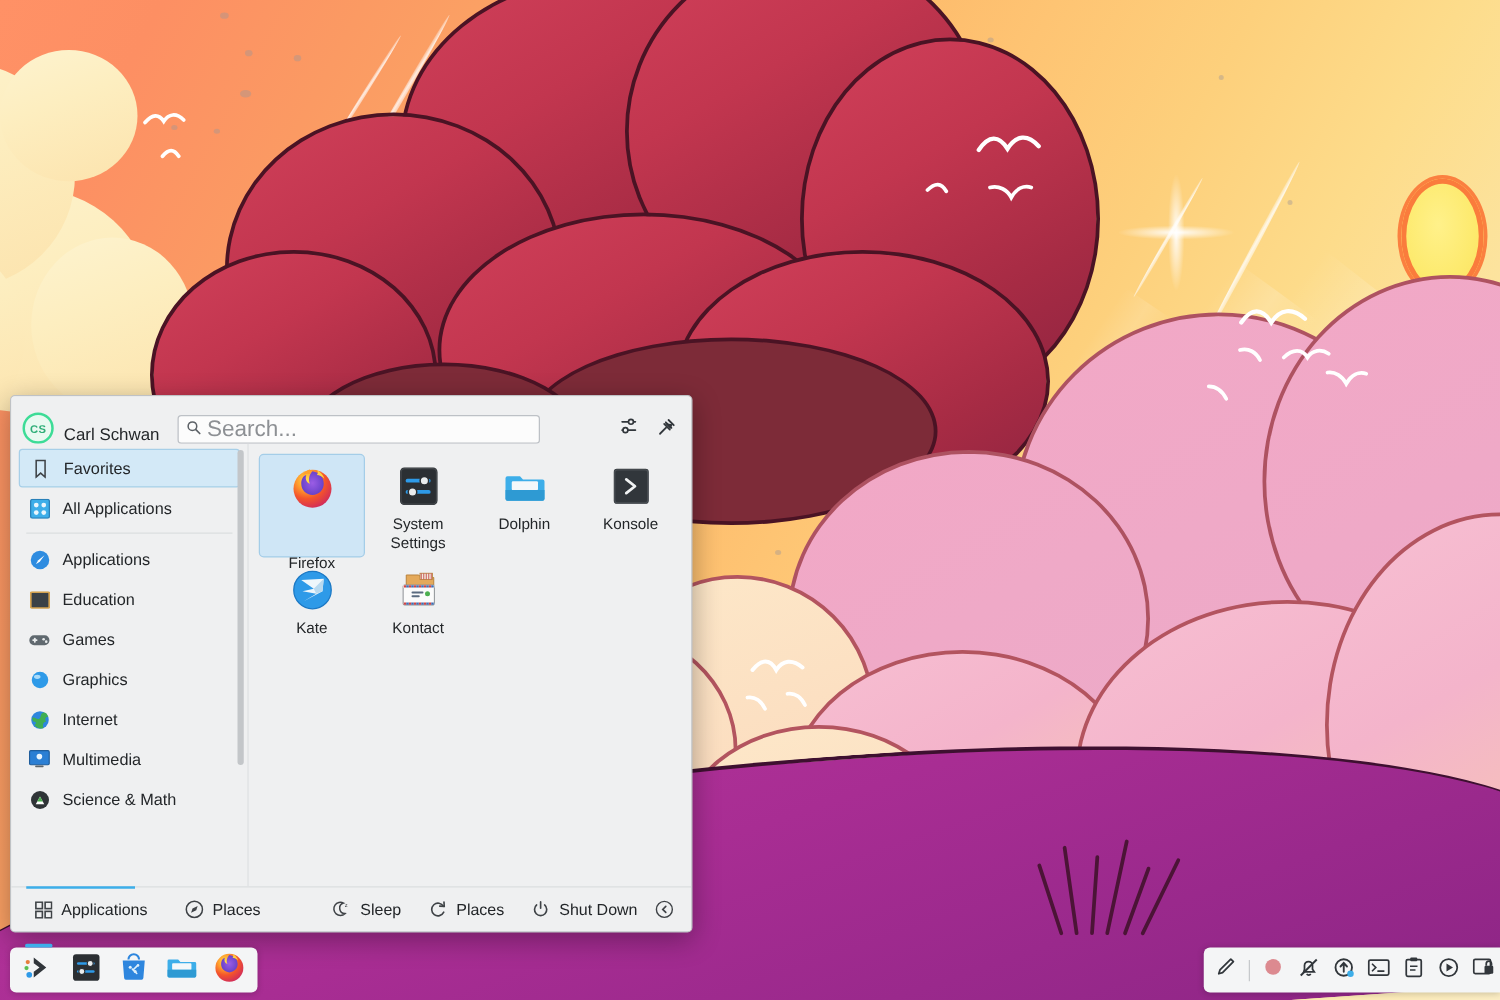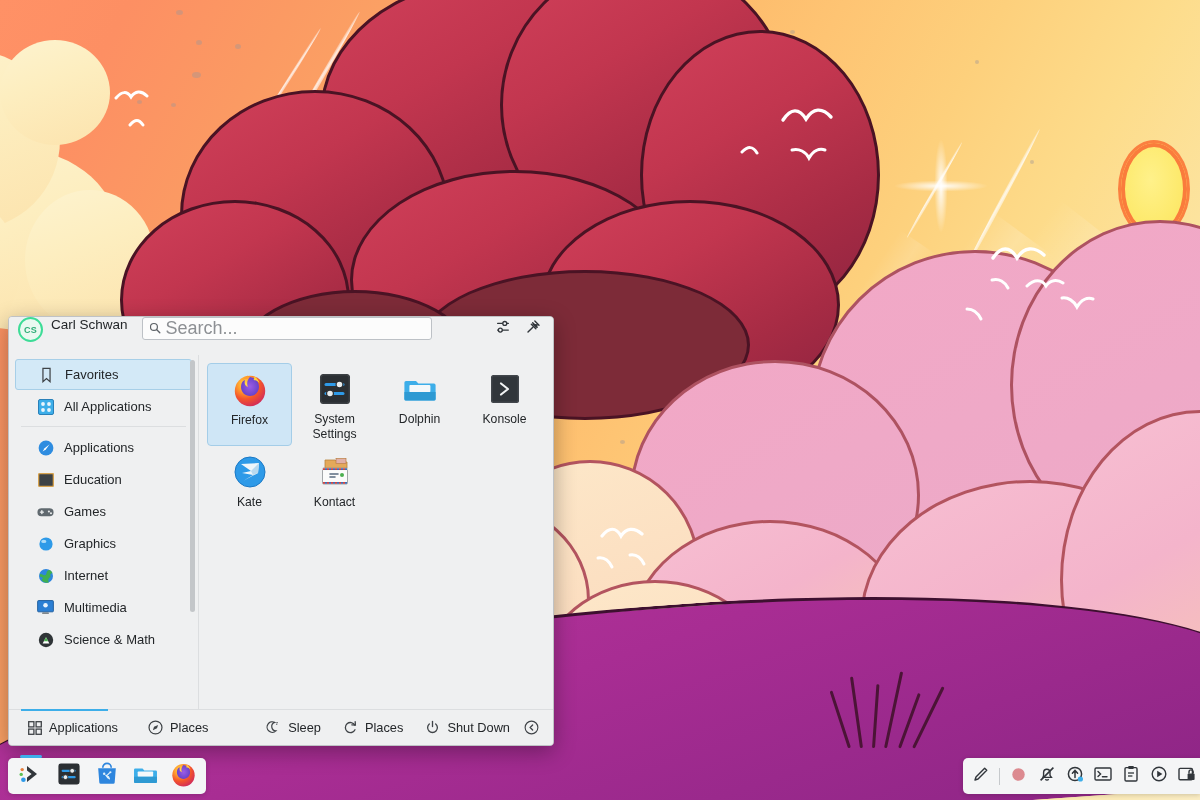--- a/index.html
+++ b/index.html
@@ -116,21 +116,21 @@
     border: 1px solid #bfc2c5;
     border-radius: 4px;
     box-shadow: 0 6px 22px rgba(0,0,0,.32);
     display: flex; flex-direction: column;
     overflow: hidden;
   }
 
   
   #kick-header {
     height: 38px; flex: none;
-    display: flex; align-items: flex-start;
+    display: flex; align-items: flex-end;
     padding: 0 8px 0 9px;
     background: #eff0f1;
     gap: 8px;
   }
   #avatar {
     width: 25px; height: 25px; flex: none;
     border-radius: 50%;
     border: 2px solid #3ddc97;
     background: #e9f9f1;
     display:flex; align-items:center; justify-content:center;
@@ -170,21 +170,21 @@
     background: #eff0f1;
     border-right: 1px solid #dcdee0;
     position: relative;
     padding: 4px 0 0 0;
     overflow: hidden;
   }
   .side-item {
     height: 31px;
     display: flex; align-items: center; gap: 10px;
     margin: 0 6px 1px 6px;
-    padding: 0 22px;
+    padding: 0 8px;
     border-radius: 3px;
     font-size: 13px; color:#232629;
     white-space: nowrap;
   }
   .side-item.sel {
     background: #d3e9f7;
     border: 1px solid #a7cfe8;
   }
   .side-icon { width: 17px; height: 17px; flex:none; display:flex; align-items:center; justify-content:center; }
   .side-sep { height:1px; background:#dcdee0; margin: 4px 12px 5px 12px; }
@@ -207,21 +207,21 @@
     grid-auto-rows: 83px;
     gap: 0px 0px;
   }
   .app-tile {
     display: flex; flex-direction: column; align-items: center;
     justify-content: flex-start;
     padding-top: 9px;
     border-radius: 4px;
     text-align: center;
   }
-  .app-tile.sel { background:#cfe6f6; border:1px solid #a4cde8; }
+  .app-tile.sel { background:#cfe6f6; border:1px solid #a4cde8;gap:30px; }
   .app-icon { width: 34px; height: 34px; margin-bottom: 6px; flex: none; }
   .app-label { font-size: 12.2px; color:#232629; line-height: 15px; max-width: 78px; }
 
   
   #kick-footer {
     flex: none; height: 36px;
     background: #eff0f1;
     border-top: 1px solid #dcdee0;
     display: flex; align-items: center;
     padding: 0 10px;

